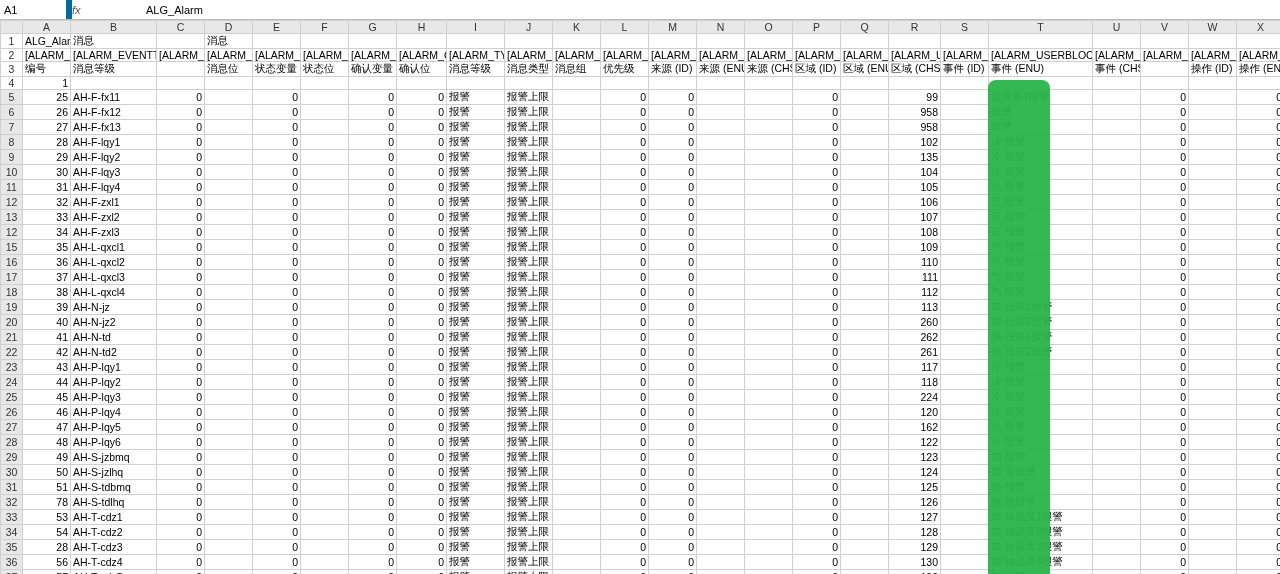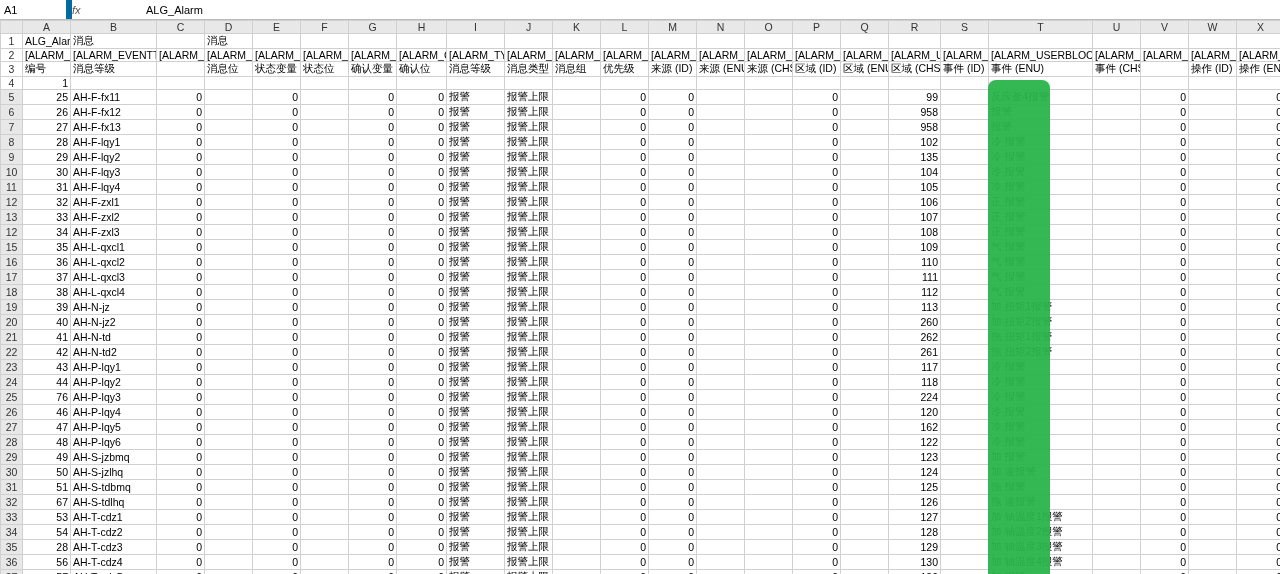--- a/index.html
+++ b/index.html
@@ -748,21 +748,21 @@
           <td class="num">118</td>
           <td class="txt"></td>
           <td class="txt">冷            报警</td>
           <td class="txt"></td>
           <td class="num">0</td>
           <td class="txt"></td>
           <td class="num">0</td>
         </tr>
         <tr>
           <td class="row-h">25</td>
-          <td class="num">76</td>
+          <td class="num">45</td>
           <td class="txt">AH-P-lqy3</td>
           <td class="num">0</td>
           <td class="txt"></td>
           <td class="num">0</td>
           <td class="txt"></td>
           <td class="num">0</td>
           <td class="num">0</td>
           <td class="txt">报警</td>
           <td class="txt">报警上限</td>
           <td class="txt"></td>
@@ -937,21 +937,21 @@
           <td class="num">125</td>
           <td class="txt"></td>
           <td class="txt">拖            报警</td>
           <td class="txt"></td>
           <td class="num">0</td>
           <td class="txt"></td>
           <td class="num">0</td>
         </tr>
         <tr>
           <td class="row-h">32</td>
-          <td class="num">67</td>
+          <td class="num">78</td>
           <td class="txt">AH-S-tdlhq</td>
           <td class="num">0</td>
           <td class="txt"></td>
           <td class="num">0</td>
           <td class="txt"></td>
           <td class="num">0</td>
           <td class="num">0</td>
           <td class="txt">报警</td>
           <td class="txt">报警上限</td>
           <td class="txt"></td>

